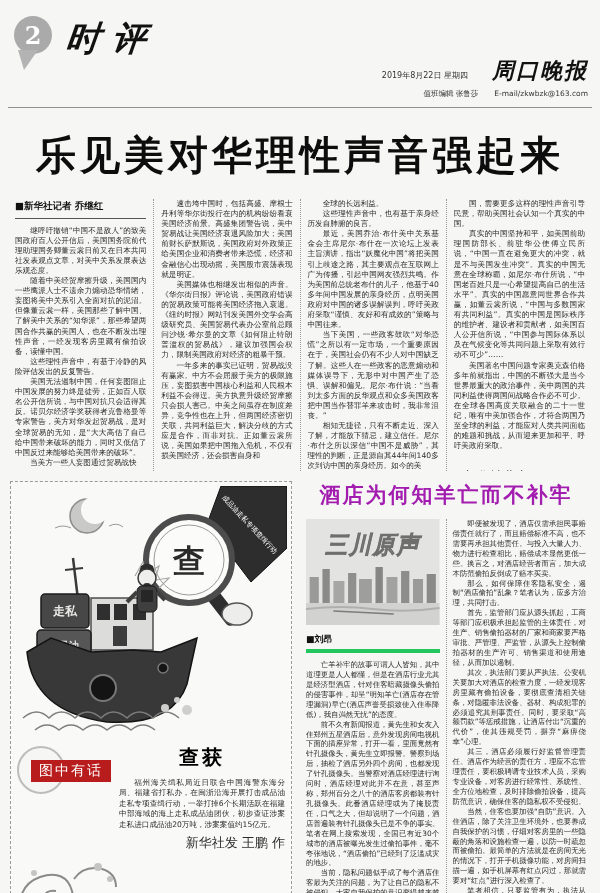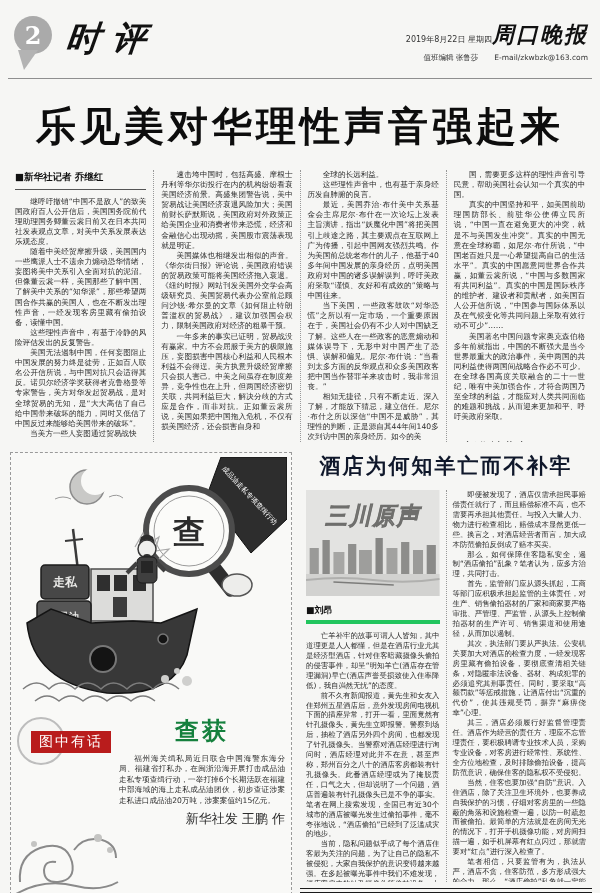--- a/index.html
+++ b/index.html
@@ -20,21 +20,21 @@
     width:0; height:0; margin-left:4px; margin-top:-4px;
     border-left:6px solid transparent; border-right:14px solid transparent;
     border-top:20px solid #b3b3b3;
   }
   .section-title {
     font-size:34px; font-weight:bold; font-style:italic; letter-spacing:12px;
     font-family:"DejaVu Serif","Liberation Serif",serif;
     margin:0 0 0 8px; transform:skewX(-6deg); color:#111;
   }
   .mast-right { margin-left:auto; text-align:right; margin-top:4px; }
-  .mast-line1 { display:flex; align-items:baseline; justify-content:flex-end; gap:0; }
+  .mast-line1 { display:flex; align-items:baseline; justify-content:flex-end; gap:24px;margin-top:36px; }
   .mast-date { font-size:8px; color:#333; }
   .mast-logo {
     font-size:22px; font-weight:bold; font-style:italic; color:#111;
     font-family:"DejaVu Serif","Liberation Serif",serif; letter-spacing:2px;
   }
   .mast-line2 { font-size:7.5px; color:#333; display:flex; gap:16px; justify-content:flex-end; margin-top:3px; }
   .header-rule { height:1px; background:#8f8f8f; margin:8px 8px 0 8px; }
   
   .headline {
     text-align:center; font-size:40px; font-weight:900; letter-spacing:4px;
@@ -63,27 +63,27 @@
   .stamp { width:104px; position:relative; height:58px; }
   .stamp-circle {
     position:absolute; left:2px; top:4px; width:44px; height:44px;
     border:2px solid #bdbdbd; border-radius:50%; background:#f6f6f4;
   }
   .stamp-label {
     position:absolute; left:16px; top:18px; background:#b91c1c; color:#fff;
     font-size:14px; padding:2px 8px; letter-spacing:2px; white-space:nowrap;
   }
   .cartoon-text { flex:1; padding-right:2px; }
-  .cartoon-title { text-align:center; font-size:24px; font-weight:900; letter-spacing:3px; margin:2px 0 7px 0; color:#15803d; }
+  .cartoon-title { text-align:center; font-size:20px; font-weight:900; letter-spacing:3px; margin:2px 0 7px 0; color:#000000; }
   .caption { font-size:7.6px; line-height:1.38; text-align:justify; color:#2b2b2b; }
   .credit { font-size:13px; text-align:right; margin-top:4px; color:#2b2b2b; }
   .waves-corner { position:absolute; left:3px; bottom:3px; z-index:1; }
   
   .article2 { flex:1; display:flex; flex-direction:column; min-width:0; }
-  .a2-title { text-align:center; font-size:21px; font-weight:900; letter-spacing:2px; margin:0 0 10px 0; color:#0f172a; }
+  .a2-title { text-align:center; font-size:21px; font-weight:900; letter-spacing:2px; margin:0 0 10px 0; color:#a21caf; }
   .a2-cols { display:flex; height:392px; overflow:hidden; }
   .a2-col {
     flex:1; padding:0 6px; font-size:7.4px; line-height:1.34;
     text-align:justify; overflow:hidden; color:#2b2b2b;
   }
   .a2-col-left { border-right:1px dotted #999; }
   .photo { width:100%; height:106px; margin-bottom:8px; display:block; }
   .byline2 { font-size:9px; font-weight:bold; color:#111; border-bottom:4px solid #22c55e; padding-bottom:4px; margin-bottom:7px; }
   .double-rule { border-top:1px solid #1a1a1a; border-bottom:3px solid #1a1a1a; height:3px; margin-top:6px; }
 </style>

